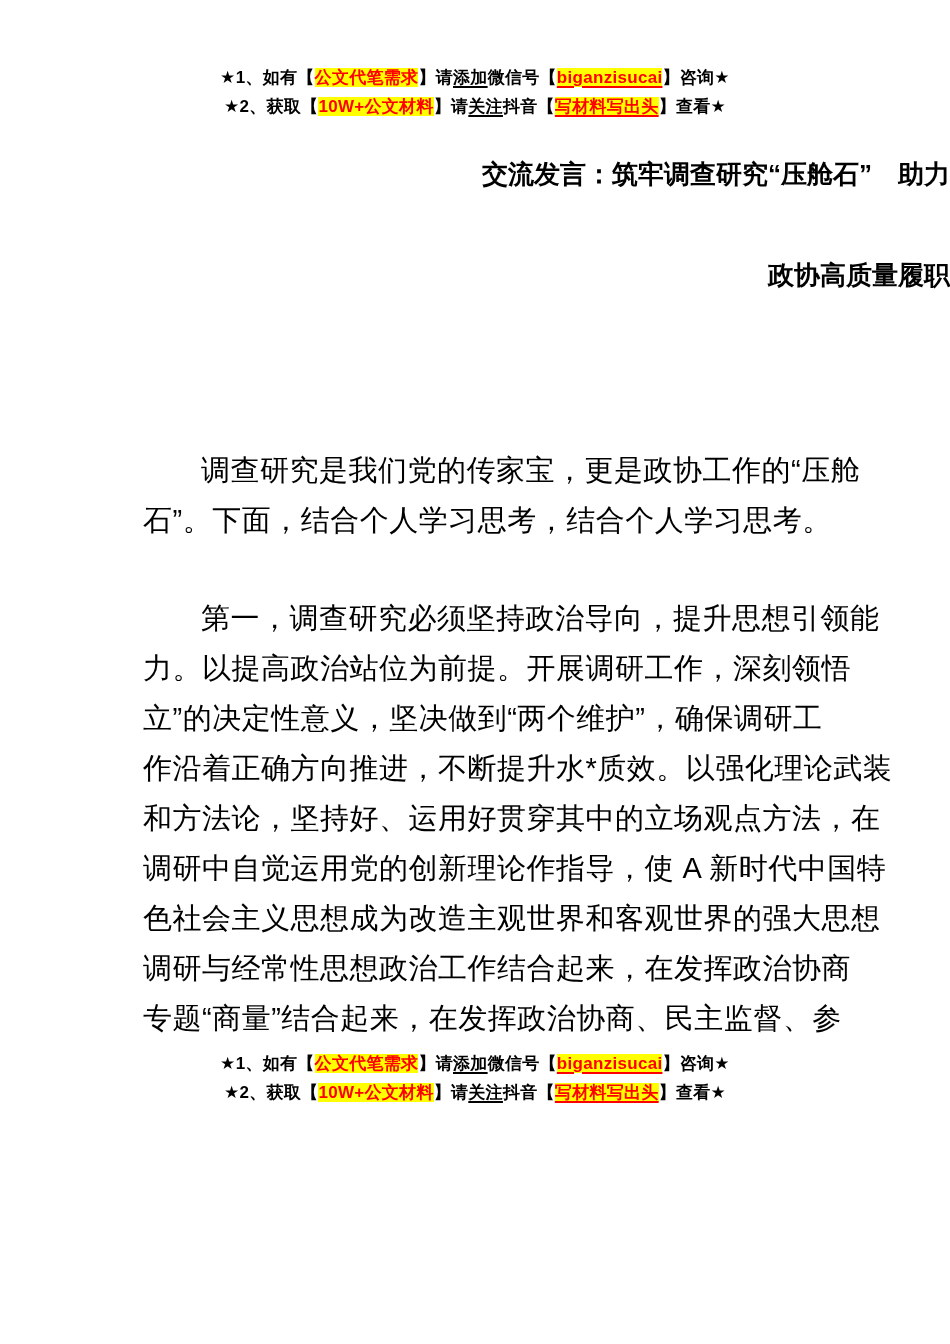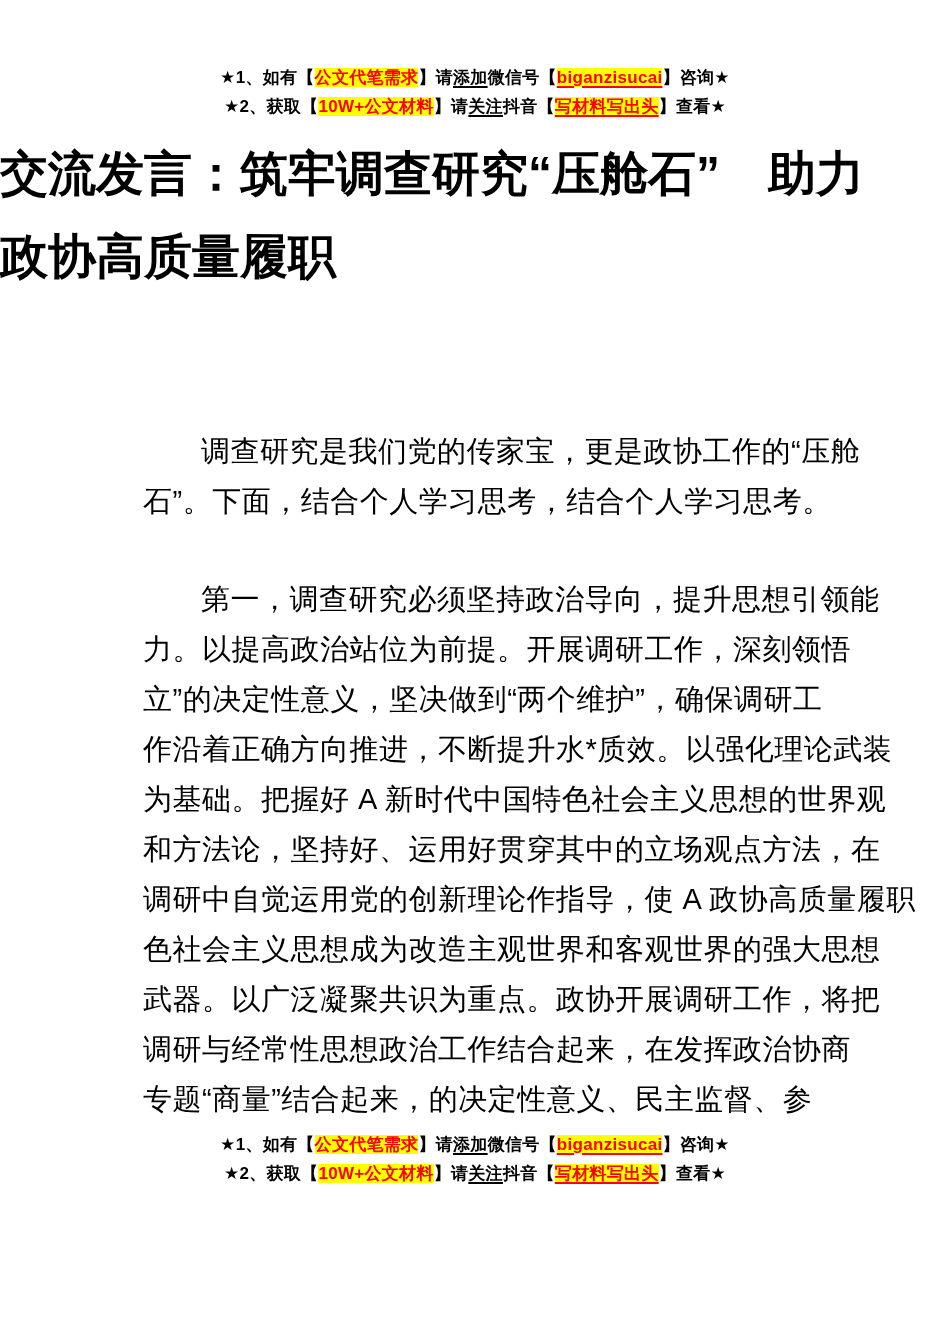--- a/index.html
+++ b/index.html
@@ -28,25 +28,25 @@
     text-decoration-thickness: 2px; text-underline-offset: 3px;
   }
   .seg.hlul {
     background: var(--hl-color, #ffff00); color: var(--accent, #ff0000);
     text-decoration: underline; text-decoration-thickness: 2px; text-underline-offset: 3px;
   }
 
   
   .title { margin: 0; font-weight: 800; }
   .title-line {
-    font-size: 48px; line-height: 46px; text-align: left;
+    font-size: 26px; line-height: 46px; text-align: right;
     white-space: nowrap; font-weight: 800;
   }
   .title-line-1 { margin-top: 30px; }
-  .title-line-2 { margin-top: 37px; }
+  .title-line-2 { margin-top: 56px; font-family: Liberation Serif, serif; }
 
   
   .body-text { margin: 146px 140px 0 143px; }
   .para { margin: 0; }
   .para-2 { margin-top: 48px; }
   .line {
     font-size: 29px; line-height: 50px;
     white-space: nowrap; overflow: visible;
     letter-spacing: 0.5px;
   }
@@ -74,27 +74,25 @@
   <div class="body-text">
     <div class="para para-1">
       <div class="line first">调查研究是我们党的传家宝，更是政协工作的“压舱</div>
       <div class="line">石”。下面，结合个人学习思考，结合个人学习思考。</div>
     </div>
     <div class="para para-2">
       <div class="line first">第一，调查研究必须坚持政治导向，提升思想引领能</div>
       <div class="line">力。以提高政治站位为前提。开展调研工作，深刻领悟</div>
       <div class="line">立”的决定性意义，坚决做到“两个维护”，确保调研工</div>
       <div class="line">作沿着正确方向推进，不断提升水*质效。以强化理论武装</div>
-      <div class="line">为基础。把握好 A 新时代中国特色社会主义思想的世界观</div>
       <div class="line">和方法论，坚持好、运用好贯穿其中的立场观点方法，在</div>
-      <div class="line">调研中自觉运用党的创新理论作指导，使 A 政协高质量履职</div>
+      <div class="line">调研中自觉运用党的创新理论作指导，使 A 新时代中国特</div>
       <div class="line">色社会主义思想成为改造主观世界和客观世界的强大思想</div>
-      <div class="line">武器。以广泛凝聚共识为重点。政协开展调研工作，将把</div>
       <div class="line">调研与经常性思想政治工作结合起来，在发挥政治协商</div>
-      <div class="line">专题“商量”结合起来，的决定性意义、民主监督、参</div>
+      <div class="line">专题“商量”结合起来，在发挥政治协商、民主监督、参</div>
     </div>
   </div>
 
   <div class="banner banner-bottom">
     <div class="banner-line">
       <span class="seg plain">★1、如有【</span><span class="seg hl">公文代笔需求</span><span class="seg plain">】请</span><span class="seg ul">添加</span><span class="seg plain">微信号【</span><span class="seg hlul">biganzisucai</span><span class="seg plain">】咨询★</span>
     </div>
     <div class="banner-line">
       <span class="seg plain">★2、获取【</span><span class="seg hl">10W+公文材料</span><span class="seg plain">】请</span><span class="seg ul">关注</span><span class="seg plain">抖音【</span><span class="seg hlul">写材料写出头</span><span class="seg plain">】查看★</span>
     </div>

